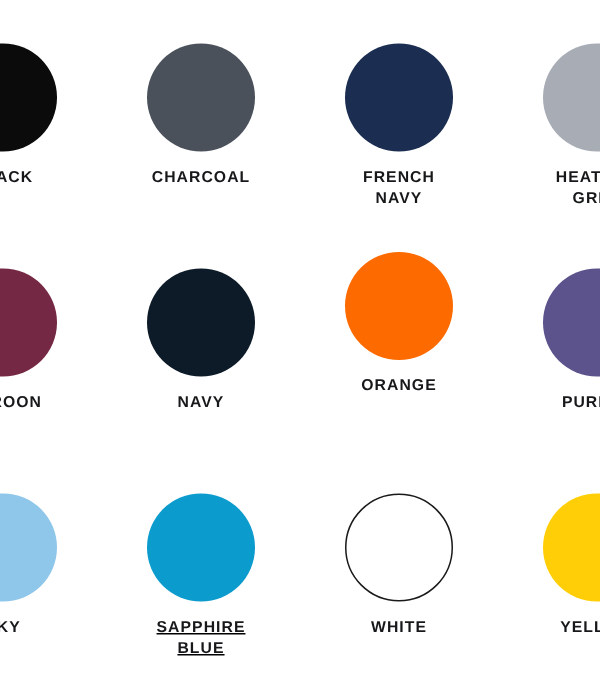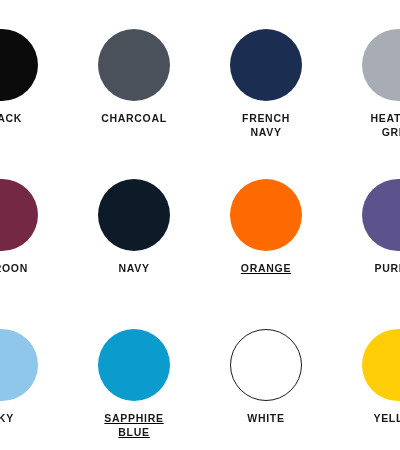--- a/index.html
+++ b/index.html
@@ -70,21 +70,21 @@
 GREY</div>
     </div>
     <div class="swatch-cell" style="left: -60px; top: 179px;">
       <div class="swatch-circle" style="background: rgb(117, 40, 67);"></div>
       <div class="swatch-label" style="color: rgb(23, 24, 26);">MAROON</div>
     </div>
     <div class="swatch-cell" style="left: 72px; top: 179px;">
       <div class="swatch-circle" style="background: rgb(13, 26, 40);"></div>
       <div class="swatch-label" style="color: rgb(23, 24, 26);">NAVY</div>
     </div>
-    <div class="swatch-cell" style="left: 204px; top: 179px; text-decoration: underline;">
+    <div class="swatch-cell" style="left: 204px; top: 168px;">
       <div class="swatch-circle" style="background: rgb(252, 106, 0);"></div>
       <div class="swatch-label" style="color: rgb(23, 24, 26);">ORANGE</div>
     </div>
     <div class="swatch-cell" style="left: 336px; top: 179px;">
       <div class="swatch-circle" style="background: rgb(92, 82, 140);"></div>
       <div class="swatch-label" style="color: rgb(23, 24, 26);">PURPLE</div>
     </div>
     <div class="swatch-cell" style="left: -60px; top: 329px;">
       <div class="swatch-circle" style="background: rgb(143, 199, 235);"></div>
       <div class="swatch-label" style="color: rgb(23, 24, 26);">SKY</div>

